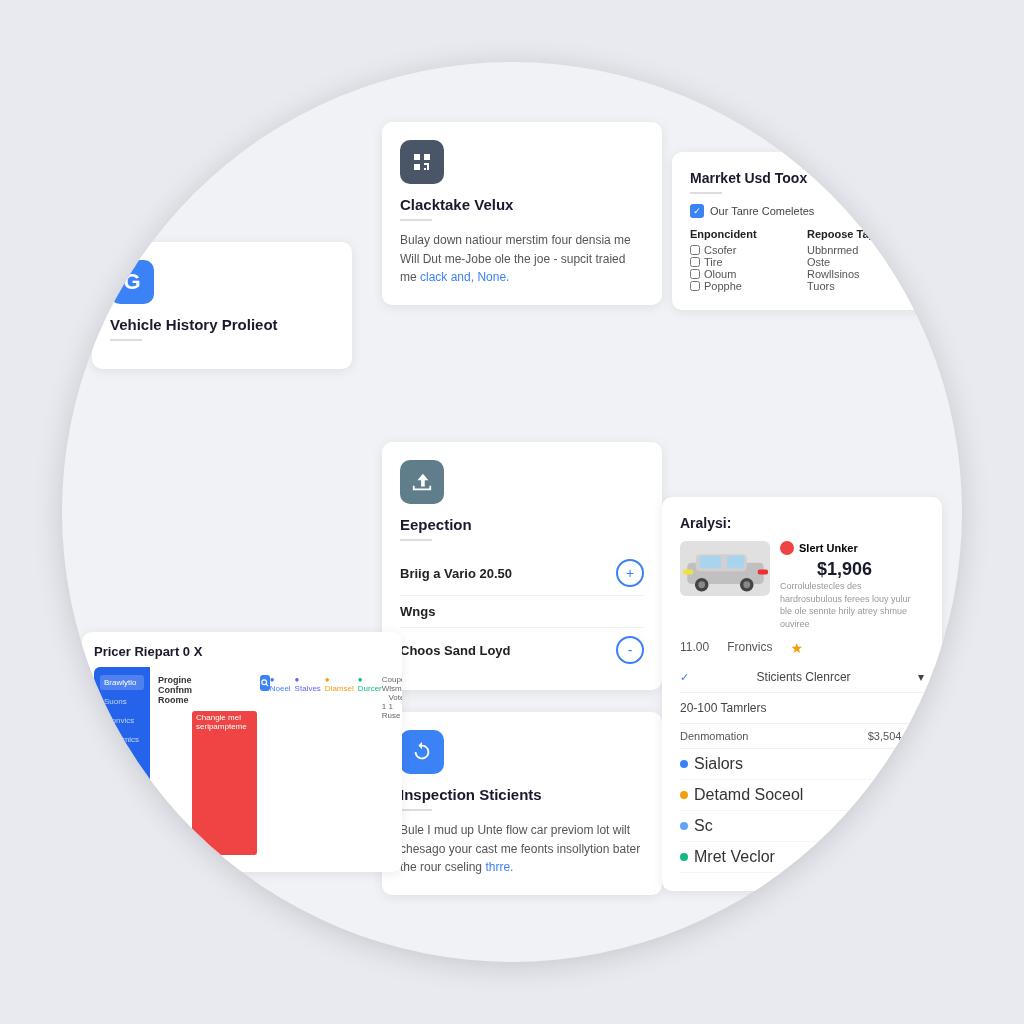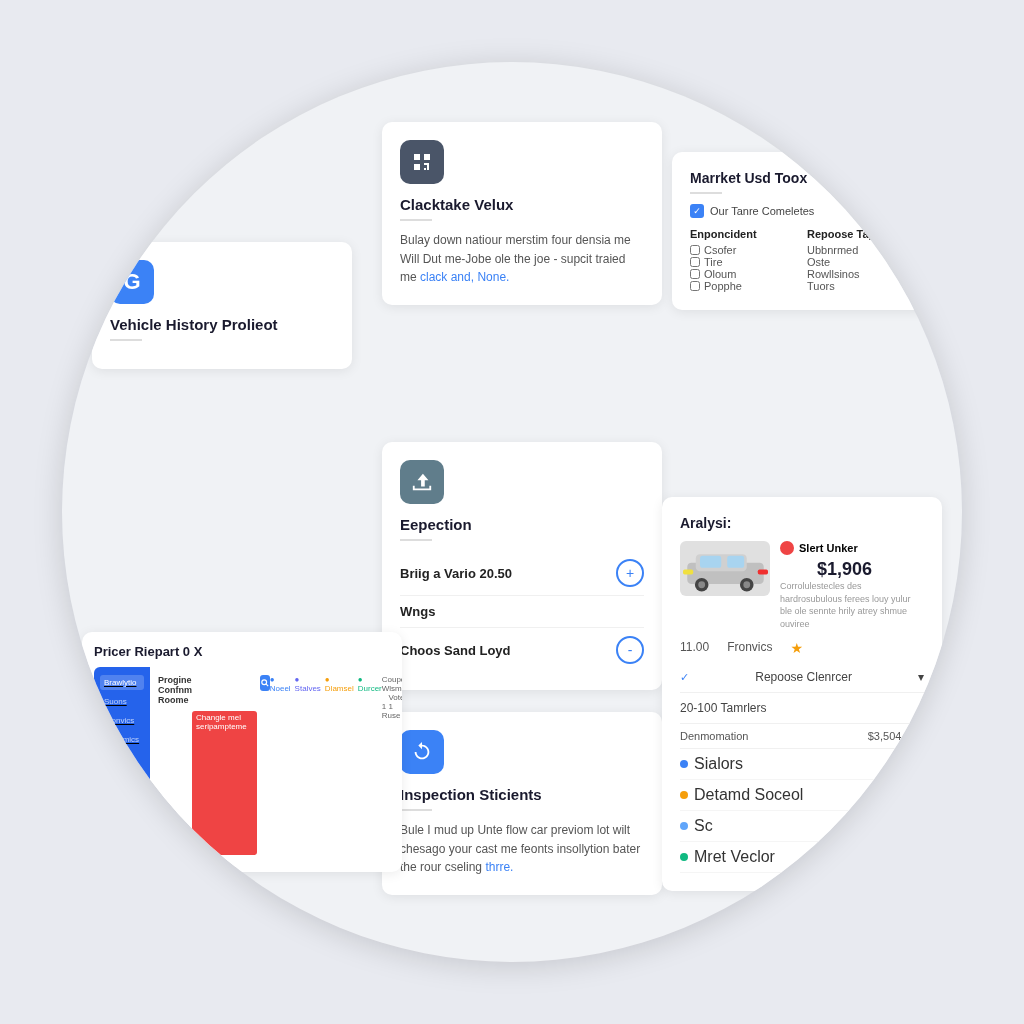--- a/index.html
+++ b/index.html
@@ -316,21 +316,20 @@
       gap: 0;
     }
     .mini-sidebar {
       width: 65px;
       background: #2563eb;
       border-radius: 6px 0 0 6px;
       padding: 8px 6px;
       display: flex;
       flex-direction: column;
       gap: 4px;
-      text-decoration: underline;
     }
     .mini-sidebar-item {
       font-size: 8px;
       color: rgba(255,255,255,0.7);
       padding: 3px 4px;
       border-radius: 3px;
     }
     .mini-sidebar-item.active {
       background: rgba(255,255,255,0.2);
       color: #fff;
@@ -482,21 +481,21 @@
         </div>
       </div>
     </div>
     <div class="rating-row">
       <span>11.00</span>
       <span>Fronvics</span>
       <span class="star">★</span>
     </div>
     <div class="dropdown-row">
       <span class="checkmark">✓</span>
-      <span>Repoose Clenrcer</span>
+      <span>Sticients Clenrcer</span>
       <span>▾</span>
     </div>
     <div class="dropdown-row">
       <span>20-100 Tamrlers</span>
       <span>▾</span>
     </div>
     <div class="price-detail">
       <span>Denmomation</span>
       <span>$3,504 (39)</span>
     </div>

